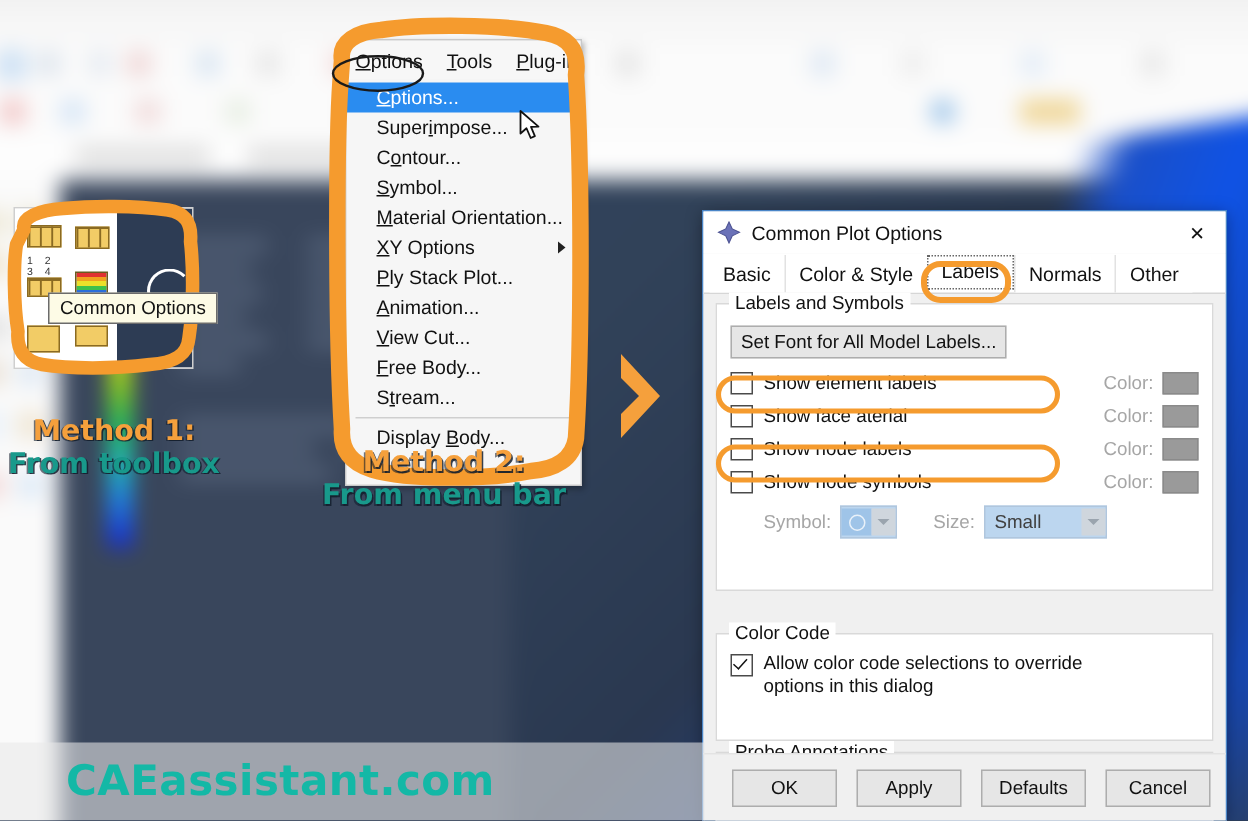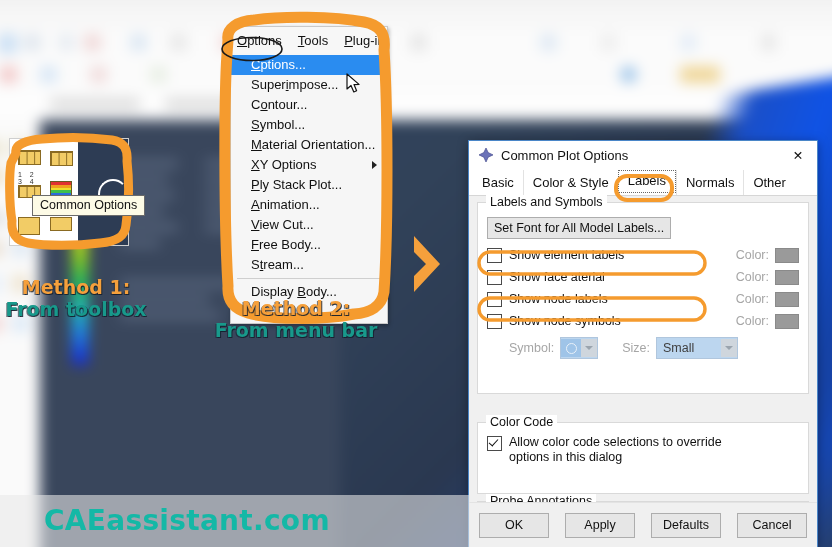--- a/index.html
+++ b/index.html
@@ -119,21 +119,21 @@
   .combo{display:flex;align-items:center;background:#bcd6ef;border:1px solid #b0c6dd;height:20px;}
   .combo .val{padding:0 6px;font-size:12.5px;color:#404040;white-space:nowrap;}
   .combo .arrow{width:16px;height:18px;background:#cfd6dd;display:flex;align-items:center;justify-content:center;}
   .combo .arrow::after{content:"";width:0;height:0;border-top:4px solid #9aa4ae;border-left:4px solid transparent;border-right:4px solid transparent;}
   .symglyph{width:20px;height:18px;background:#9fc4e8;display:flex;align-items:center;justify-content:center;}
   .symglyph::after{content:"";width:9px;height:9px;border:1.6px solid #e9f1f9;border-radius:50%;}
   .twoline{font-size:12.5px;color:#111;line-height:15px;}
   .probrow{display:flex;align-items:center;gap:10px;}
   .probrow .lab{font-size:12.5px;color:#111;}
   .dlg-foot{position:absolute;left:0;right:0;bottom:0;height:44px;background:#f0f0f0;
-     display:flex;align-items:center;justify-content:space-between;padding:0 10px;border-top:1px solid #e3e3e3;}
+     display:flex;align-items:center;justify-content:flex-end;padding:0 10px;border-top:1px solid #e3e3e3;gap:13px;}
   .fbtn{flex:0 0 auto;width:68px;text-align:center;background:#e6e6e6;border:1px solid #adadad;
      font-size:12.5px;color:#111;line-height:22px;height:23px;}
 </style>
 </head>
 <body>
 
 <div class="root">
 
   <div class="bg">
     <div class="bg-blur">

